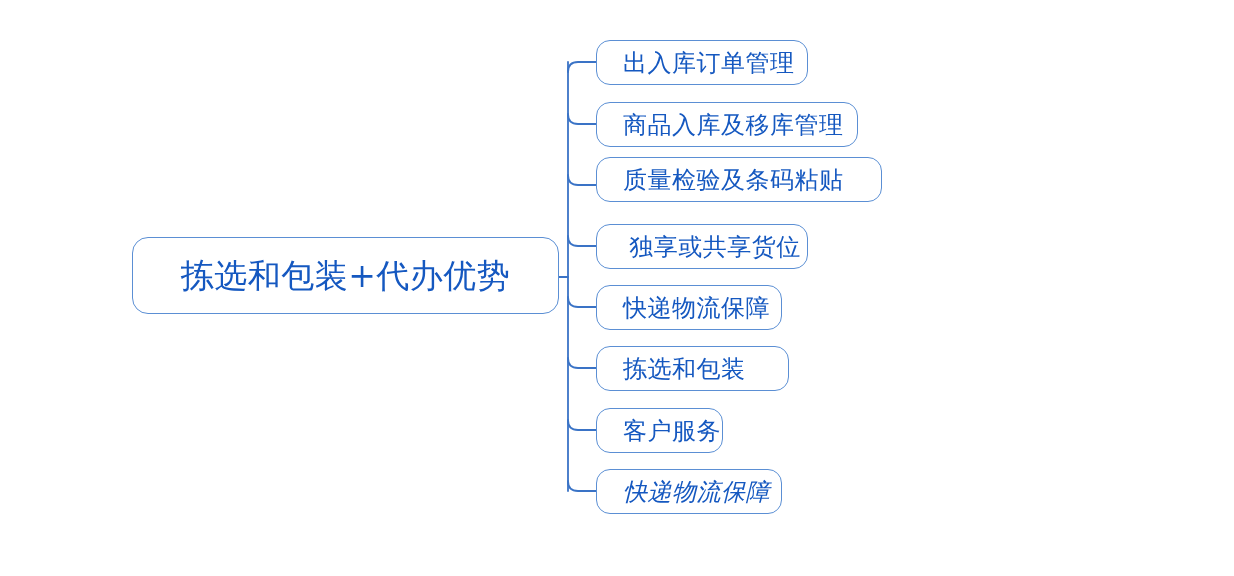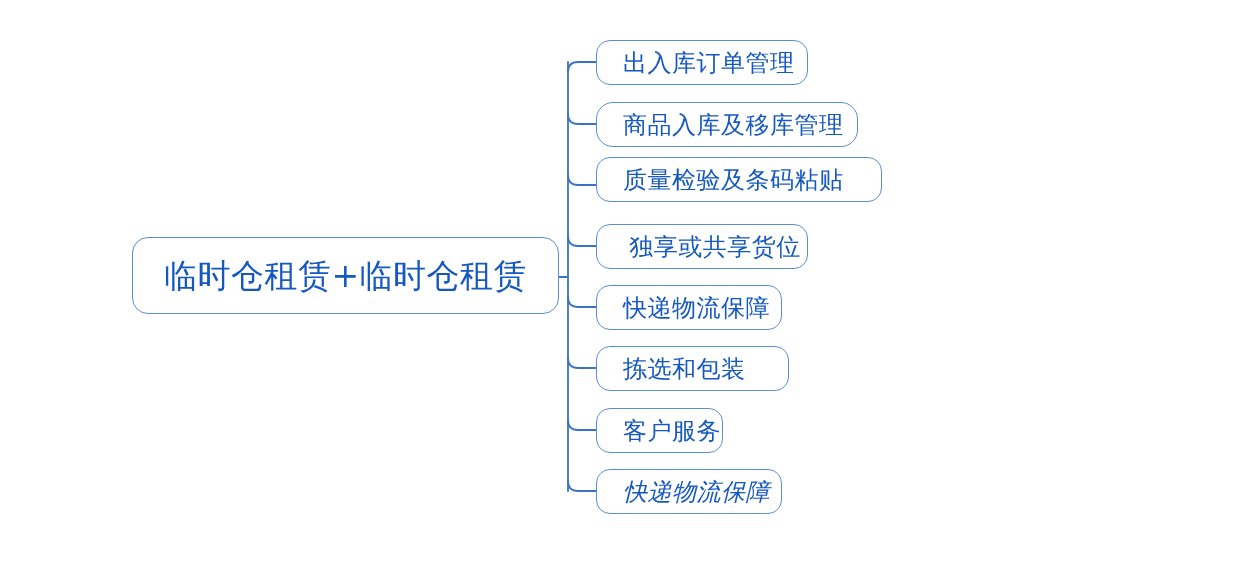--- a/index.html
+++ b/index.html
@@ -73,28 +73,28 @@
       <path d="M568,175 Q568,185 578,185 L596,185"></path>
       <path d="M568,236 Q568,246 578,246 L596,246"></path>
       <path d="M568,297 Q568,307 578,307 L596,307"></path>
       <path d="M568,358 Q568,368 578,368 L596,368"></path>
       <path d="M568,420 Q568,430 578,430 L596,430"></path>
       <path d="M568,481 Q568,491 578,491 L596,491"></path>
     </g>
   </svg>
 
   <div class="node" id="root-node">
-    <span class="node-label">临时仓租赁+临时仓租赁</span>
+    <span class="node-label">拣选和包装+代办优势</span>
   </div>
 
   <div class="node child-node" style="left:596px; top:40px; width:212px;">
     <span class="node-label">出入库订单管理</span>
   </div>
 
-  <div class="node child-node" style="left:596px; top:102px; width:262px;border-radius:17px;">
+  <div class="node child-node" style="left:596px; top:102px; width:262px;">
     <span class="node-label">商品入库及移库管理</span>
   </div>
 
   <div class="node child-node" style="left:596px; top:157px; width:286px;font-family:Liberation Serif, serif;">
     <span class="node-label">质量检验及条码粘贴</span>
   </div>
 
   <div class="node child-node" style="left:596px; top:224px; width:212px;justify-content:center;">
     <span class="node-label">独享或共享货位</span>
   </div>

